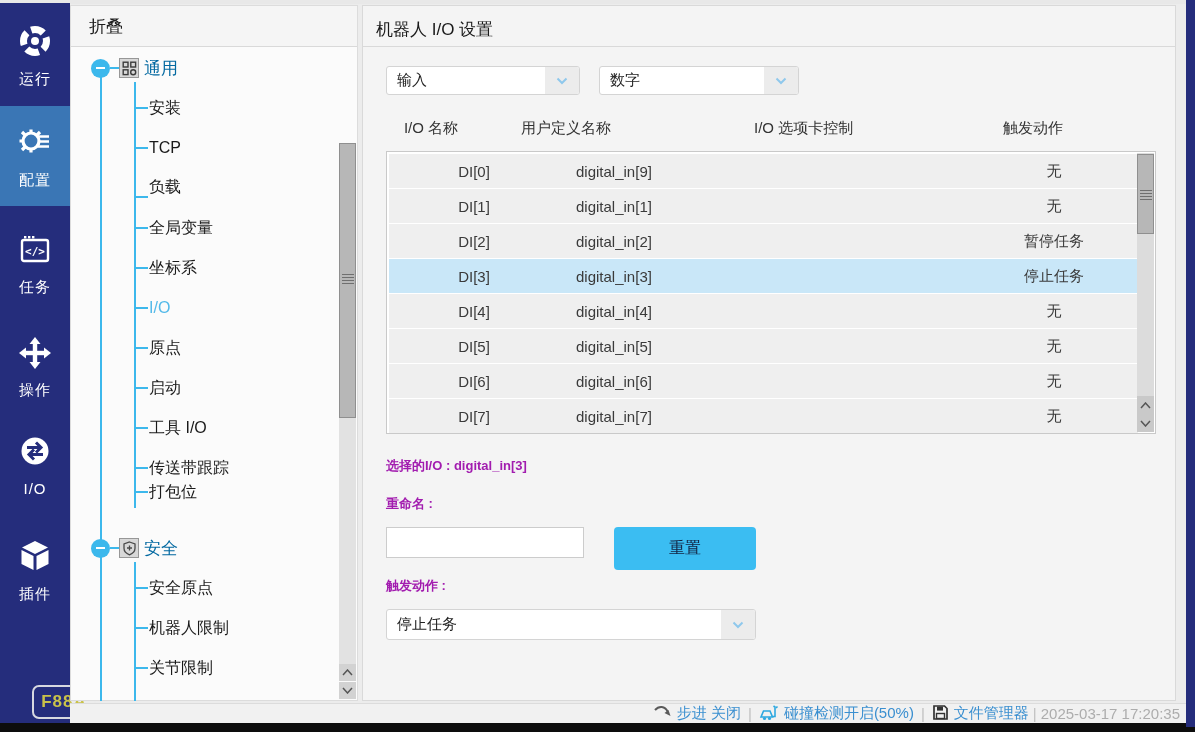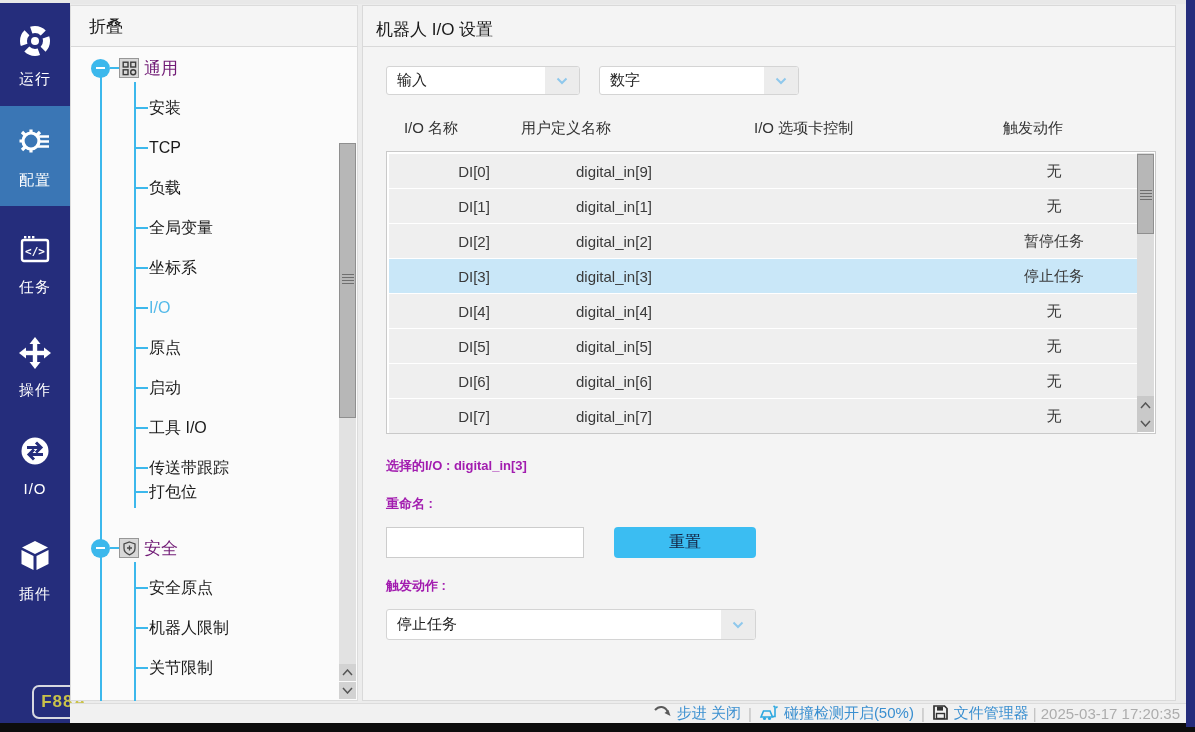--- a/index.html
+++ b/index.html
@@ -31,21 +31,21 @@
   #tree-header span{font-size:17px;color:#1c1c1c;margin-left:18px;}
   #tree-body{position:absolute;left:0;top:41px;width:100%;height:654px;overflow:hidden;}
   .tline{position:absolute;background:var(--accent-blue,#3cb8ec);}
   .tree-node{position:absolute;display:flex;align-items:center;height:22px;cursor:pointer;}
   .minus-circle{width:19px;height:19px;border-radius:50%;background:var(--accent-blue,#3cb8ec);
     display:flex;align-items:center;justify-content:center;flex:0 0 auto;}
   .minus-circle i{display:block;width:9px;height:2px;background:#fff;}
   .node-link{width:9px;height:2px;background:var(--accent-blue,#3cb8ec);}
   .node-ico{width:20px;height:20px;background:#d8d8d8;border:1px solid #979797;box-sizing:border-box;
     display:flex;align-items:center;justify-content:center;flex:0 0 auto;}
-  .node-label{font-size:17px;color:#701a75;margin-left:5px;}
+  .node-label{font-size:17px;color:#0369a1;margin-left:5px;}
   .tree-child{position:absolute;left:63px;display:flex;align-items:center;height:20px;cursor:pointer;}
   .tree-child .tick{width:14px;height:2px;background:var(--accent-blue,#3cb8ec);}
   .tree-child .lbl{font-size:16px;color:#1a1a1a;margin-left:1px;white-space:nowrap;}
   .tree-child.sel .lbl{color:#52b9e9;}
   
   .v-scroll-thumb{position:absolute;background:#b7b7b7;border:1px solid #8f8f8f;box-sizing:border-box;}
   .grip{position:absolute;left:50%;transform:translateX(-50%);width:12px;}
   .grip i{display:block;height:1px;background:#6f6f6f;margin:2px 0;}
   .scroll-btn{position:absolute;background:#d2d2d2;display:flex;align-items:center;justify-content:center;cursor:pointer;}
   .scroll-btn svg{display:block;}
@@ -69,21 +69,21 @@
   .trow.sel{background:var(--selected-row-bg,#c9e7f8);}
   .trow .c1{width:90px;text-align:center;margin-left:40px;}
   .trow .c2{width:330px;padding-left:57px;box-sizing:border-box;}
   .trow .c3{width:125px;}
   .trow .c4{width:160px;text-align:center;}
   #table-scroll{position:absolute;right:1px;top:1px;width:17px;height:279px;background:#dcdcdc;}
   
   .form-label{position:absolute;font-size:13px;color:#a21caf;font-weight:bold;}
   #rename-input{position:absolute;left:23px;top:521px;width:198px;height:31px;border:1px solid #cccccc;
     box-sizing:border-box;background:#fff;font-size:15px;padding:0 8px;outline:none;}
-  #reset-button{position:absolute;left:251px;top:521px;width:142px;height:31px;border:none;border-radius:4px;
+  #reset-button{position:absolute;left:251px;top:521px;width:142px;height:43px;border:none;border-radius:4px;
     background:var(--reset-button-bg,#3bbdf2);color:#13213f;font-size:16px;cursor:pointer;
     font-family:inherit;}
   
   #statusbar{position:absolute;left:70px;top:703px;width:1116px;height:20px;background:#f1f1f1;
     border-top:1px solid #dcdcdc;box-sizing:border-box;display:flex;align-items:center;
     justify-content:flex-end;padding-right:6px;font-size:15px;}
   #statusbar .blue{color:var(--status-link-blue,#3a8fd0);}
   #statusbar .sep{color:#c0c0c0;margin:0 7px;}
   #statusbar .grp{display:flex;align-items:center;gap:5px;cursor:pointer;}
   #statusbar .dt{color:#adadad;}
@@ -236,21 +236,21 @@
           </svg>
       </div>
     <div class="tree-child" style="top: 51px;">
           <span class="tick"></span>
           <span class="lbl">安装</span>
         </div>
         <div class="tree-child" style="top: 91px;">
           <span class="tick"></span>
           <span class="lbl">TCP</span>
         </div>
-        <div class="tree-child" style="top: 131px;">
+        <div class="tree-child" style="top: 131px; align-items: flex-end;">
           <span class="tick"></span>
           <span class="lbl">负载</span>
         </div>
         <div class="tree-child" style="top: 171px;">
           <span class="tick"></span>
           <span class="lbl">全局变量</span>
         </div>
         <div class="tree-child" style="top: 211px;">
           <span class="tick"></span>
           <span class="lbl">坐标系</span>

